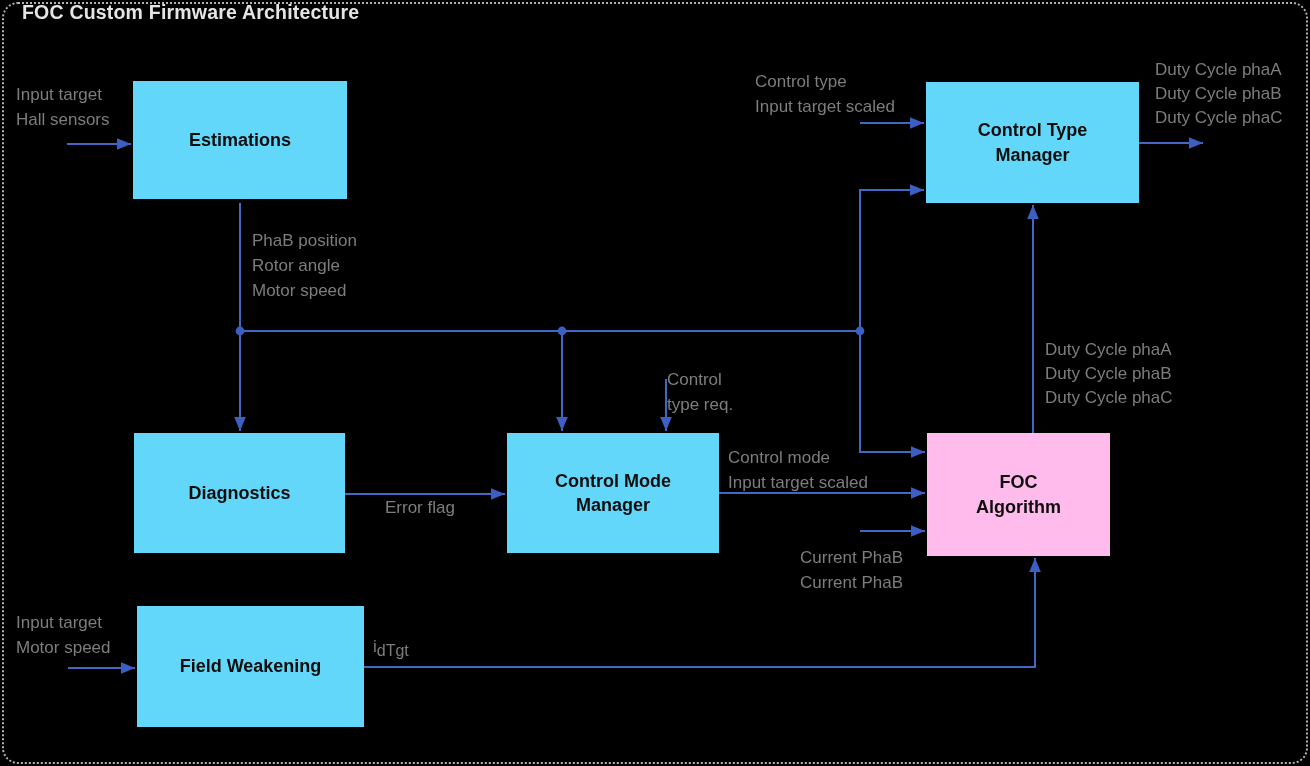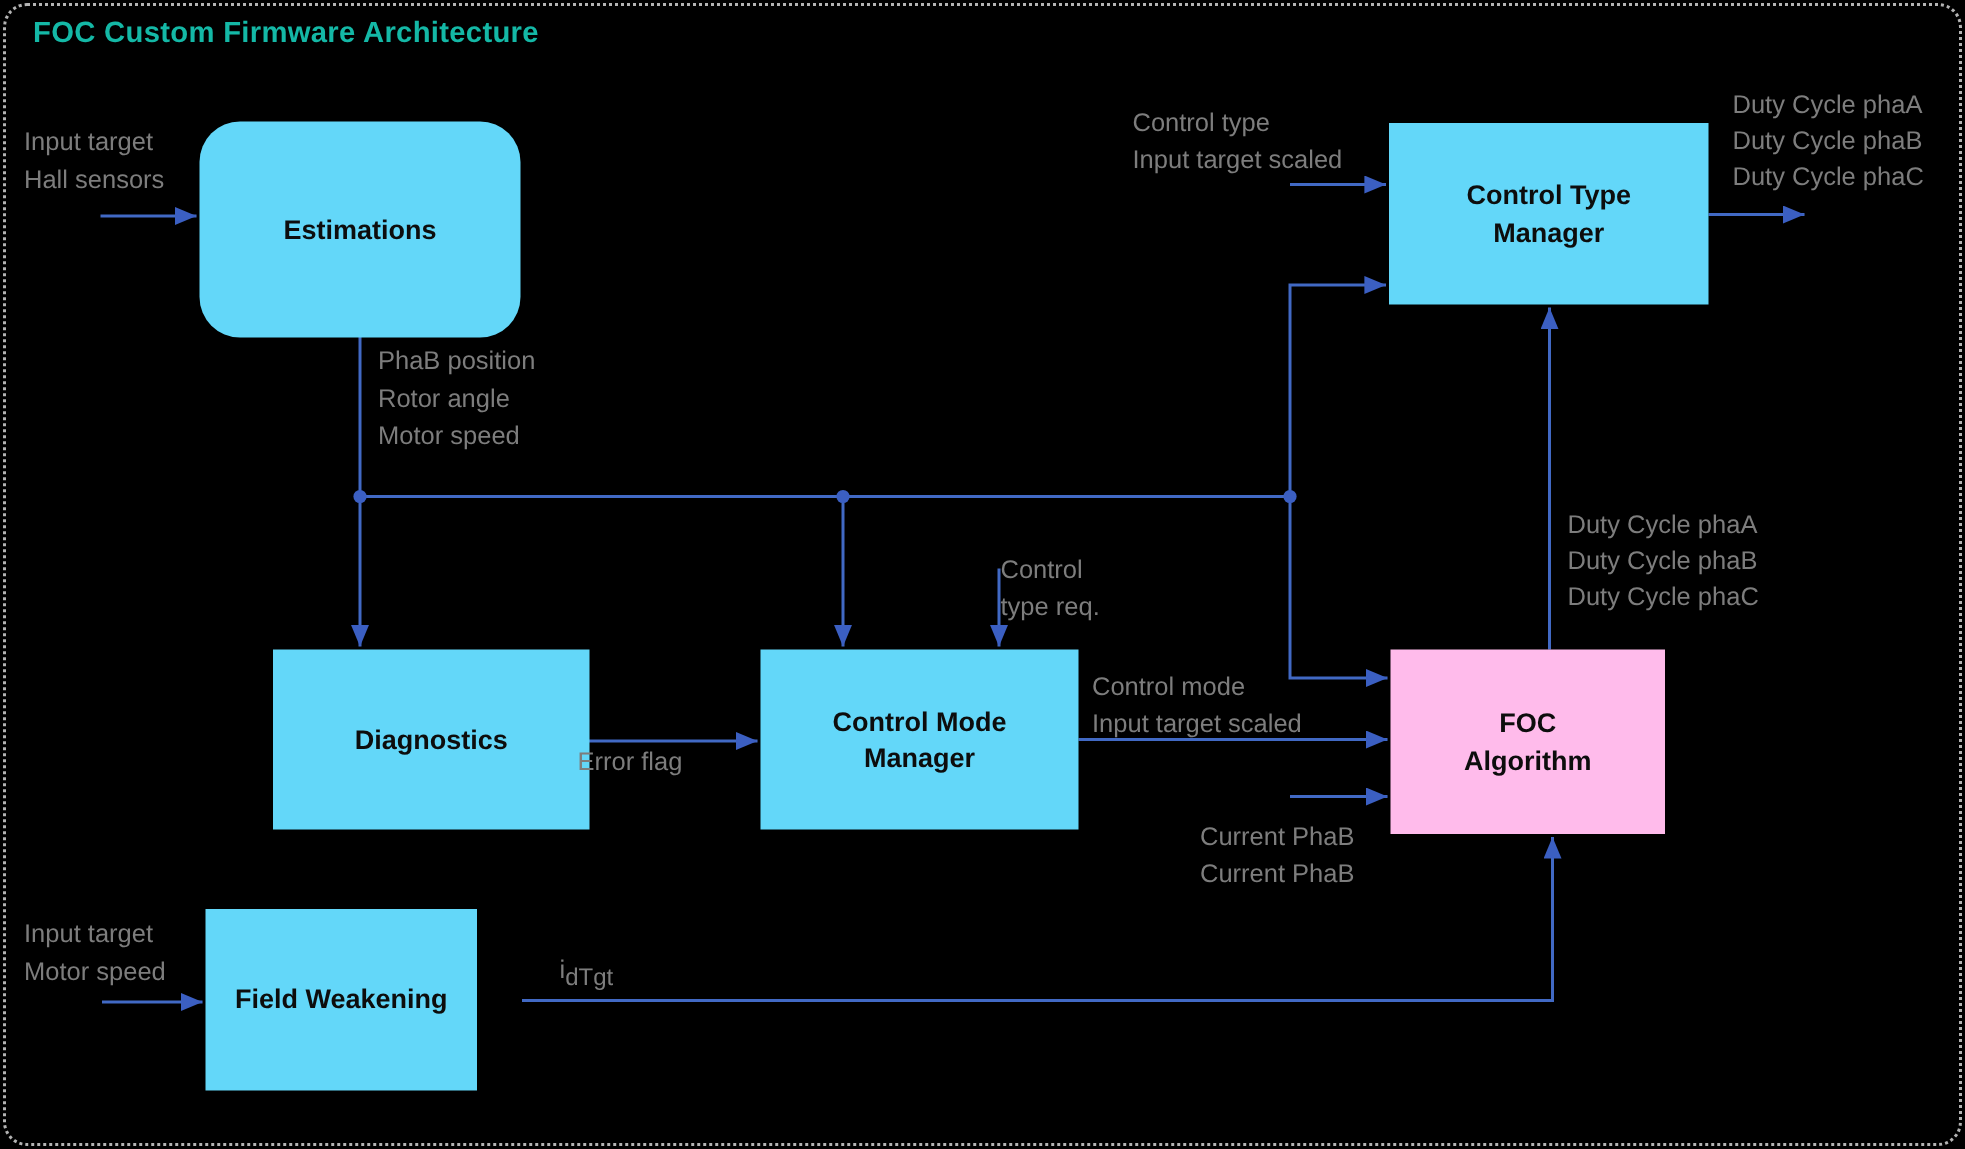--- a/index.html
+++ b/index.html
@@ -1,19 +1,19 @@
 <!DOCTYPE html>
 <html><head>
 <meta charset="utf-8">
 <style>
   html,body{margin:0;padding:0;background:#000;}
   .canvas{position:relative;width:1310px;height:766px;background:#000;
           font-family:"Liberation Sans",sans-serif;overflow:hidden;}
   .frame{position:absolute;inset:2px;border:2px dotted #b3b3b3;border-radius:16px;pointer-events:none;}
-  .title{position:absolute;left:22px;top:11px;font-size:19.5px;font-weight:bold;color:#14b8a6;letter-spacing:.2px;}
+  .title{position:absolute;left:22px;top:1px;font-size:19.5px;font-weight:bold;color:#e5e5e5;letter-spacing:.2px;}
   .block{position:absolute;display:flex;align-items:center;justify-content:center;text-align:center;
          font-weight:bold;font-size:18px;color:#0d0d0d;white-space:pre-line;line-height:1.35;}
   .cyan{background:#63D7F9;}
   .pink{background:#FFBBEB;}
   .sig{position:absolute;color:#7d7d7d;font-size:17px;line-height:25px;white-space:nowrap;}
   .sig.tight{line-height:24px;}
   .sig sub{font-size:16px;}
   .connectors{position:absolute;left:0;top:0;}
 </style>
 </head>
@@ -47,29 +47,29 @@
     <g fill="#3B5FC2">
       <circle cx="240" cy="331" r="4.4"></circle>
       <circle cx="562" cy="331" r="4.4"></circle>
       <circle cx="860" cy="331" r="4.4"></circle>
     </g>
   </svg>
 
   <div class="frame"></div>
   <div class="title">FOC Custom Firmware Architecture</div>
 
-  <div class="block cyan" style="left:133px;top:81px;width:214px;height:144px;border-radius:27px;">Estimations</div>
+  <div class="block cyan" style="left:133px;top:81px;width:214px;height:118px;">Estimations</div>
   <div class="block cyan" style="left:926px;top:82px;width:213px;height:121px;">Control Type
 Manager</div>
-  <div class="block cyan" style="left:134px;top:433px;width:211px;height:120px;margin-left:48px;">Diagnostics</div>
+  <div class="block cyan" style="left:134px;top:433px;width:211px;height:120px;">Diagnostics</div>
   <div class="block cyan" style="left:507px;top:433px;width:212px;height:120px;">Control Mode
 Manager</div>
   <div class="block pink" style="left:927px;top:433px;width:183px;height:123px;">FOC
 Algorithm</div>
-  <div class="block cyan" style="left:137px;top:606px;width:181px;height:121px;">Field Weakening</div>
+  <div class="block cyan" style="left:137px;top:606px;width:227px;height:121px;">Field Weakening</div>
 
   <div class="sig" style="left:16px;top:82px;">
     <div>Input target</div>
     <div>Hall sensors</div>
   </div>
 
   <div class="sig" style="left:252px;top:228px;">
     <div>PhaB position</div>
     <div>Rotor angle</div>
     <div>Motor speed</div>

